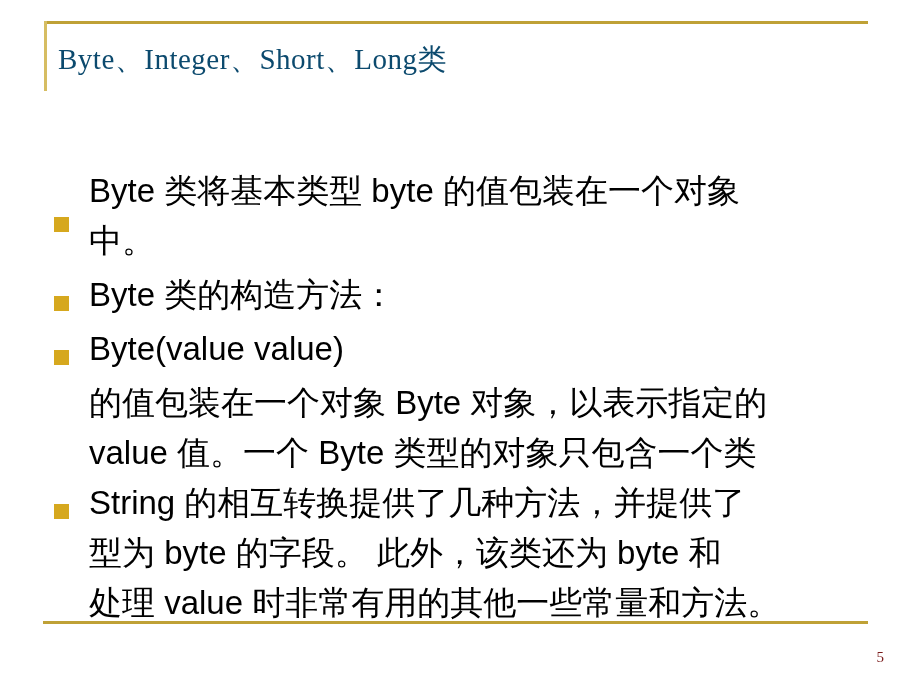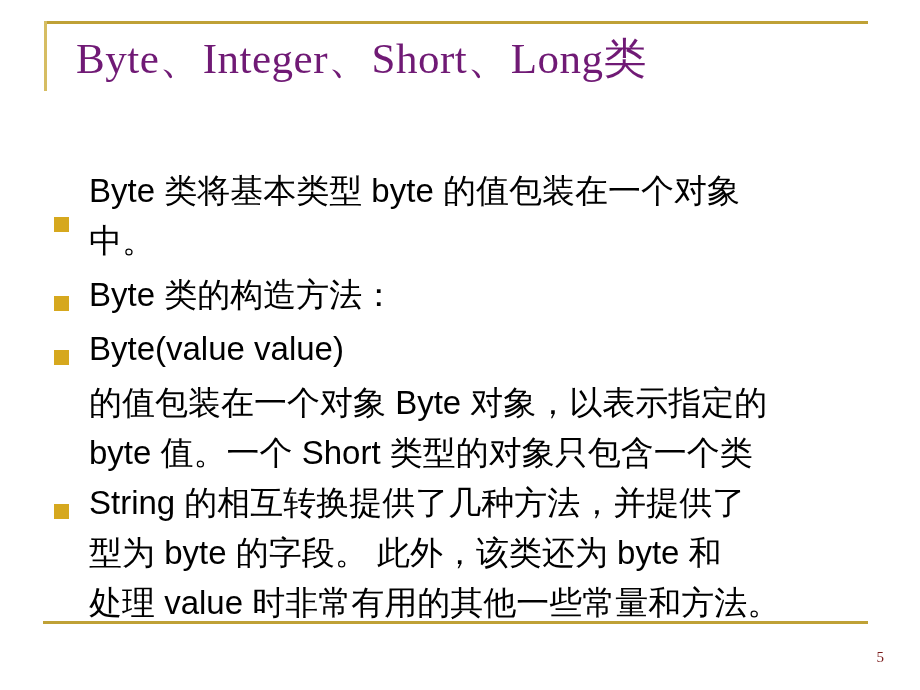--- a/index.html
+++ b/index.html
@@ -43,26 +43,26 @@
     left: 43px;
     top: 621px;
     width: 825px;
     height: 3px;
     background: #bfa136;
   }
 
   
   .title {
     position: absolute;
-    left: 76px;
+    left: 58px;
     top: 33px;
     width: 820px;
-    color: #701a75;
+    color: #0c4a6e;
     font-family: "Liberation Serif", "DejaVu Serif", serif;
-    font-size: 43px;
+    font-size: 29px;
     line-height: 52px;
     letter-spacing: 0.5px;
     white-space: nowrap;
   }
 
   
   .body {
     position: absolute;
     left: 54px;
     top: 166px;
@@ -137,21 +137,21 @@
       <span class="bullet-marker"></span>
       <span class="bullet-text">
         <span class="line">Byte(value value)</span>
       </span>
     </div>
 
     <div class="bullet-row">
       <span class="bullet-marker"></span>
       <span class="bullet-text">
         <span class="line">的值包装在一个对象 Byte 对象，以表示指定的</span>
-        <span class="line">byte 值。一个 Short 类型的对象只包含一个类</span>
+        <span class="line">value 值。一个 Byte 类型的对象只包含一个类</span>
         <span class="line">String 的相互转换提供了几种方法，并提供了</span>
         <span class="line">型为 byte 的字段。 此外，该类还为 byte 和</span>
         <span class="line">处理 value 时非常有用的其他一些常量和方法。</span>
       </span>
     </div>
 
   </div>
 
   <div class="page-number">5</div>
 

